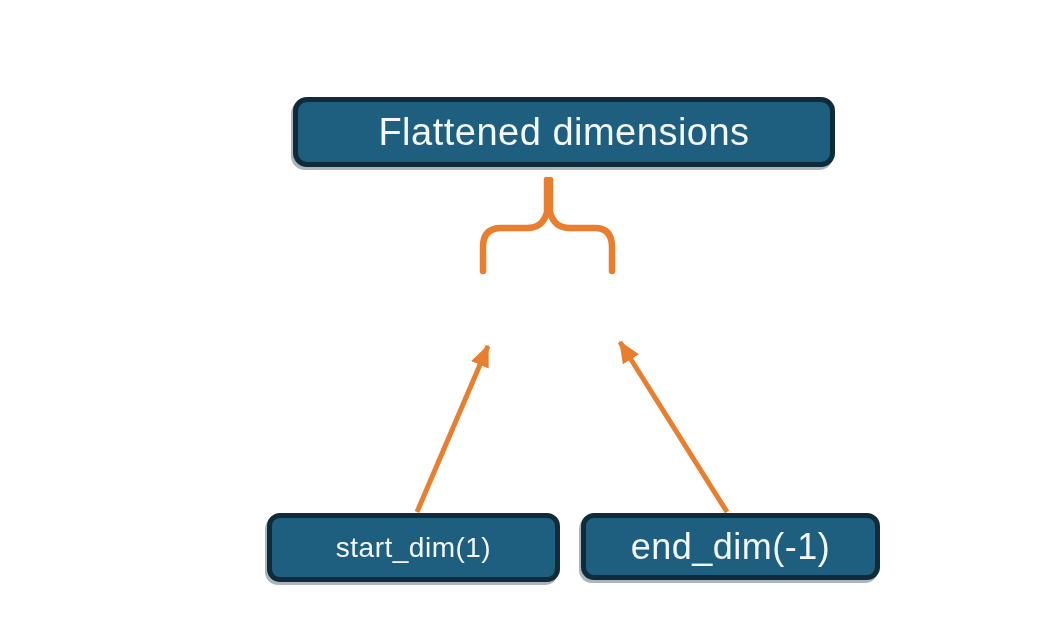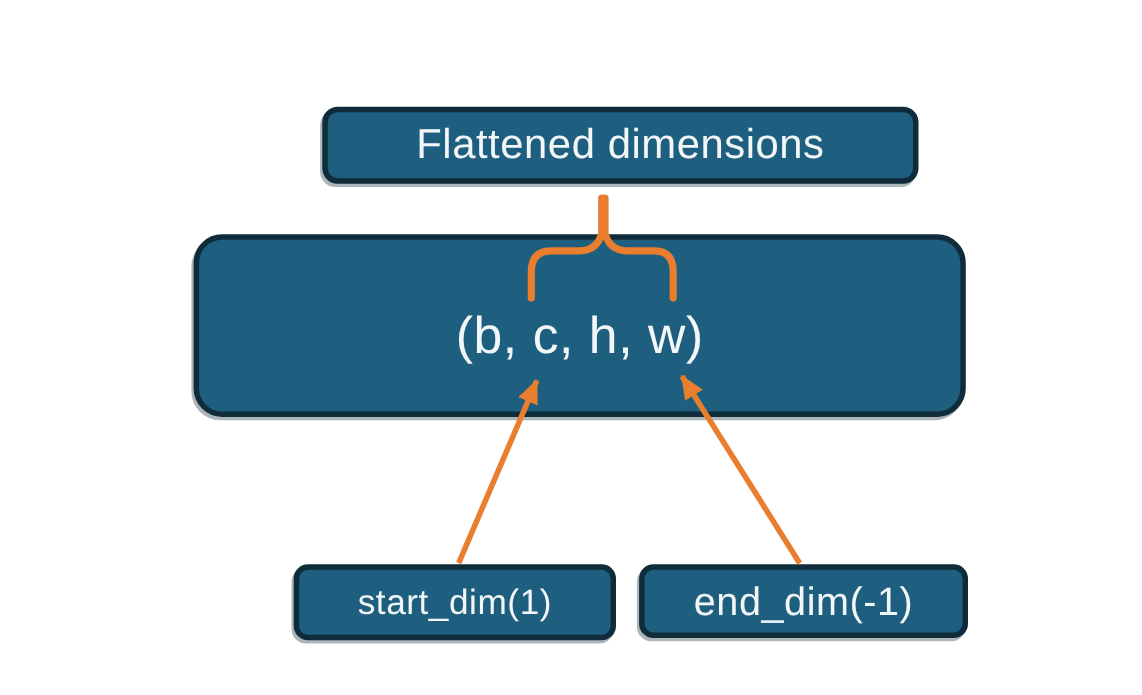--- a/index.html
+++ b/index.html
@@ -41,21 +41,21 @@
     left: 176px; top: 213px;
     width: 702px; height: 166px;
     border-radius: 26px;
     font-size: 47px;
   }
   .node-main .node-label { transform: translateY(8px); }
   .node-start {
     left: 267px; top: 513px;
     width: 293px; height: 69px;
     border-radius: 13px;
-    font-size: 32px;
+    font-size: 28px;
   }
   .node-end {
     left: 581px; top: 513px;
     width: 299px; height: 67px;
     border-radius: 13px;
     font-size: 36px;
     justify-content: center;
   }
   .overlay {
     position: absolute;
@@ -83,23 +83,20 @@
 </style>
 </head>
 <body>
 
 <div class="stage">
 
   <div class="node node-top">
     <span class="node-label">Flattened dimensions</span>
   </div>
 
-  <div class="node node-main">
-    <span class="node-label">(b, c, h, w)</span>
-  </div>
 
   <div class="node node-start">
     <span class="node-label">start_dim(1)</span>
   </div>
 
   <div class="node node-end">
     <span class="node-label">end_dim(-1)</span>
   </div>
 
   <svg class="overlay" viewBox="0 0 1038 632">

